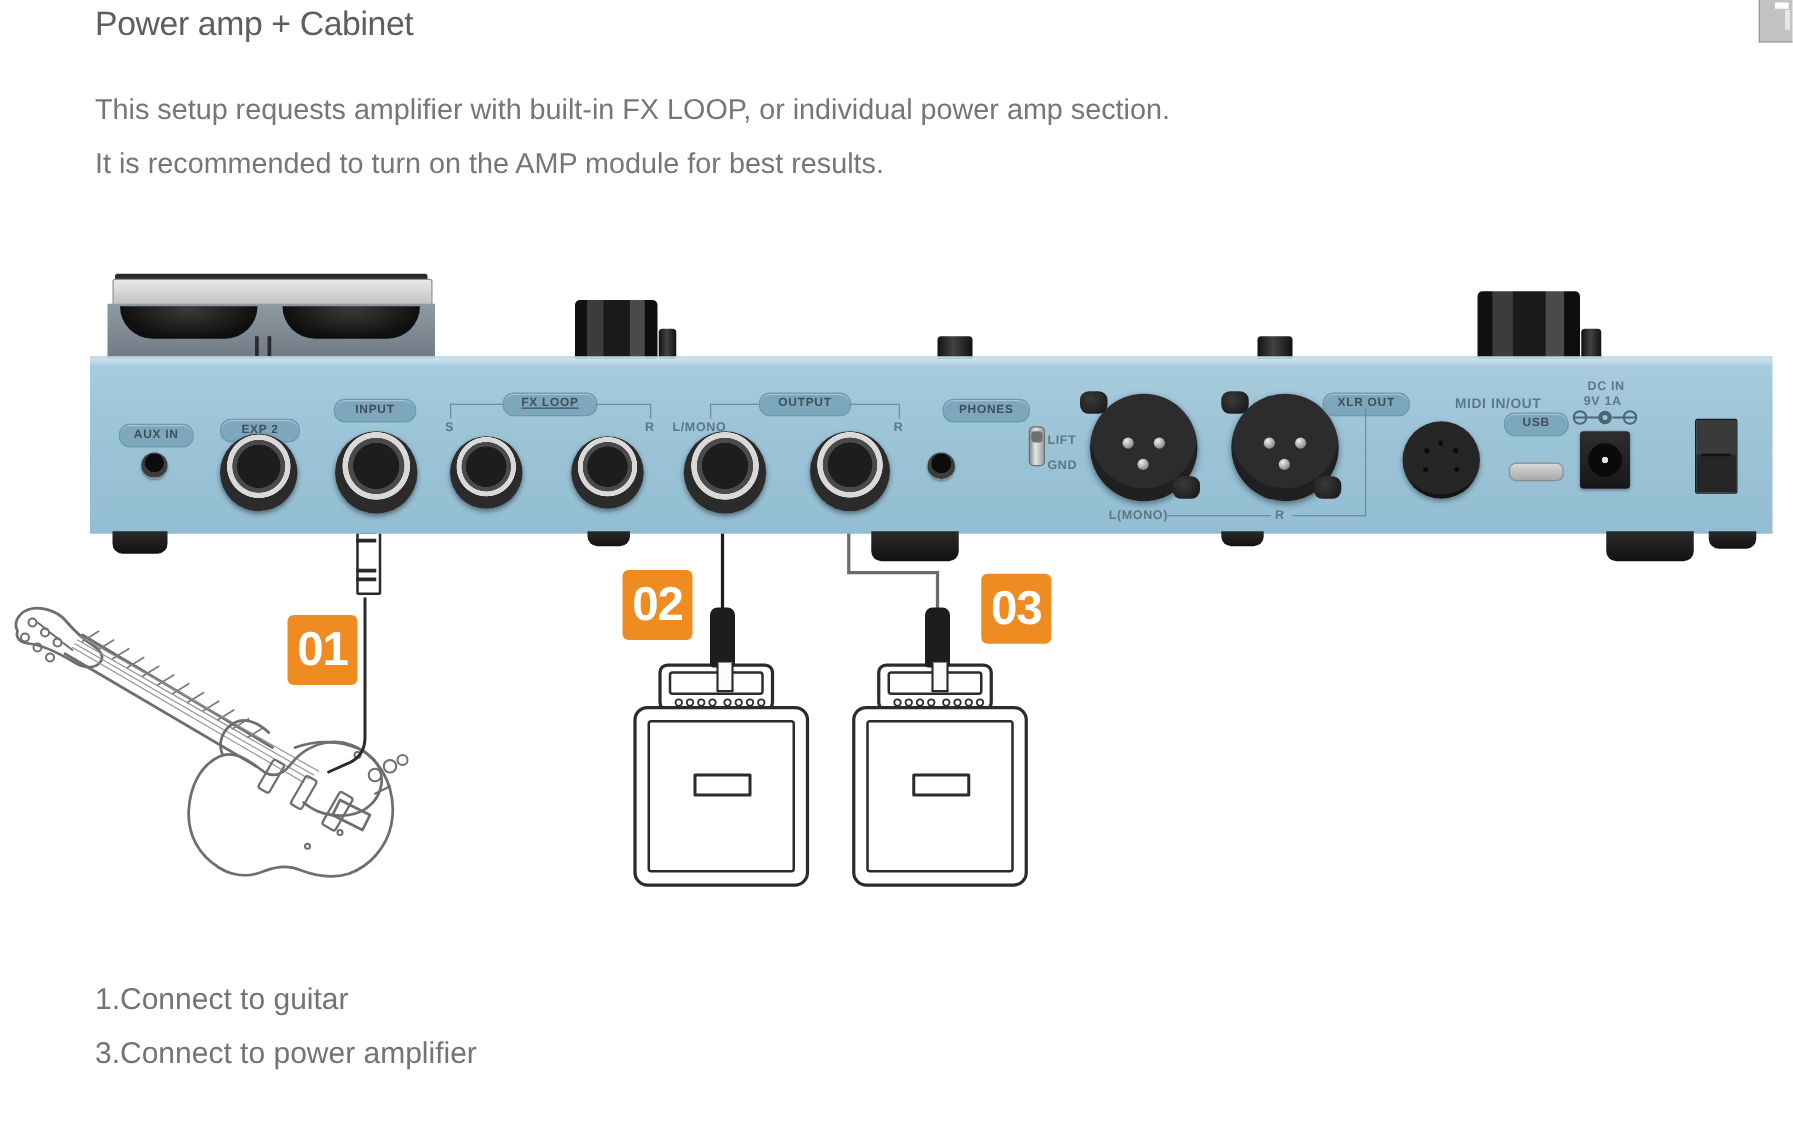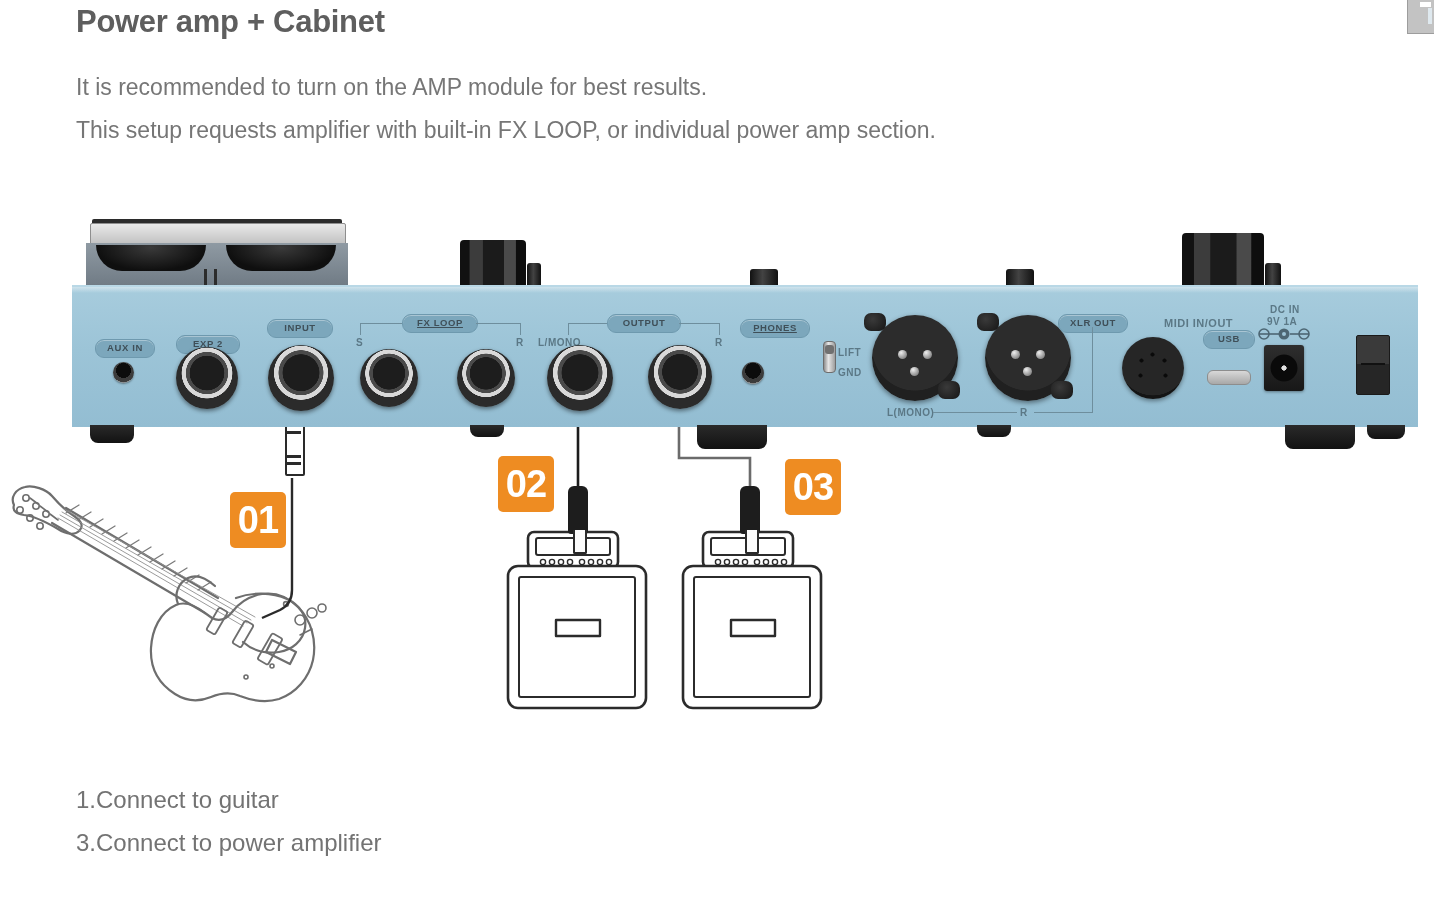--- a/index.html
+++ b/index.html
@@ -14,22 +14,22 @@
     overflow: hidden;
     font-family: "Liberation Sans", sans-serif;
     color: #6b6b6b;
   }
 
   
   #doc-title {
     position: absolute;
     left: 76px;
     top: 4px;
-    font-size: 31px;
-    font-weight: bold;
+    font-size: 27px;
+    font-weight: normal;
     color: #5e5e5e;
     letter-spacing: -0.3px;
     white-space: nowrap;
   }
   #intro-block {
     position: absolute;
     left: 76px;
     top: 66px;
     font-size: 23px;
     line-height: 43px;
@@ -340,22 +340,22 @@
     border-top: none;
     border-radius: 0 0 2px 2px;
   }
 </style>
 </head>
 <body>
 
 <div id="doc-title">Power amp + Cabinet</div>
 
 <div id="intro-block">
+  <span class="line">This setup requests amplifier with built-in FX LOOP, or individual power amp section.</span>
   <span class="line">It is recommended to turn on the AMP module for best results.</span>
-  <span class="line">This setup requests amplifier with built-in FX LOOP, or individual power amp section.</span>
 </div>
 
 <div id="diagram">
   <svg width="1434" height="906" viewBox="0 0 1434 906" xmlns="http://www.w3.org/2000/svg">
 
     <g fill="none" stroke="#6e6e6e" stroke-width="2.2" stroke-linejoin="round" stroke-linecap="round">
 
       <path d="M14,505 C10,497 16,489 25,487 C33,485 46,489 52,496 C58,503 66,511 74,516
                C80,520 84,525 80,530 C75,536 66,534 58,529 C46,522 34,516 24,515
                C17,514 12,511 14,505 Z"></path>
@@ -530,21 +530,21 @@
     <div class="pill" style="left:535px; top:27px; width:72px;">OUTPUT</div>
     <div class="hline" style="left:496px; top:36px; width:39px;"></div>
     <div class="hline" style="left:607px; top:36px; width:40px;"></div>
     <div class="vline" style="left:496px; top:36px; height:12px;"></div>
     <div class="vline" style="left:647px; top:36px; height:12px;"></div>
     <div class="plainlabel" style="left:466px; top:50px;">L/MONO</div>
     <div class="plainlabel" style="left:643px; top:50px;">R</div>
     <div class="jack" style="left:475px; top:58px; width:66px; height:66px;"></div>
     <div class="jack" style="left:576px; top:58px; width:64px; height:64px;"></div>
 
-    <div class="pill" style="left:668px; top:32px; width:68px;text-decoration:underline;">PHONES</div>
+    <div class="pill" style="left:682px; top:32px; width:68px;">PHONES</div>
     <div class="minijack" style="left:670px; top:75px; width:22px; height:22px;"></div>
 
     <div class="groundsw" style="left:751px; top:54px;"></div>
     <div class="plainlabel" style="left:766px; top:60px;">LIFT</div>
     <div class="plainlabel" style="left:766px; top:80px;">GND</div>
 
     <div class="xlr" style="left:800px; top:28px; width:86px; height:86px;">
       <div class="screw" style="left:-8px; top:-2px;"></div>
       <div class="screw" style="left:66px; top:66px;"></div>
       <div class="pin" style="left:26px; top:35px;"></div>

